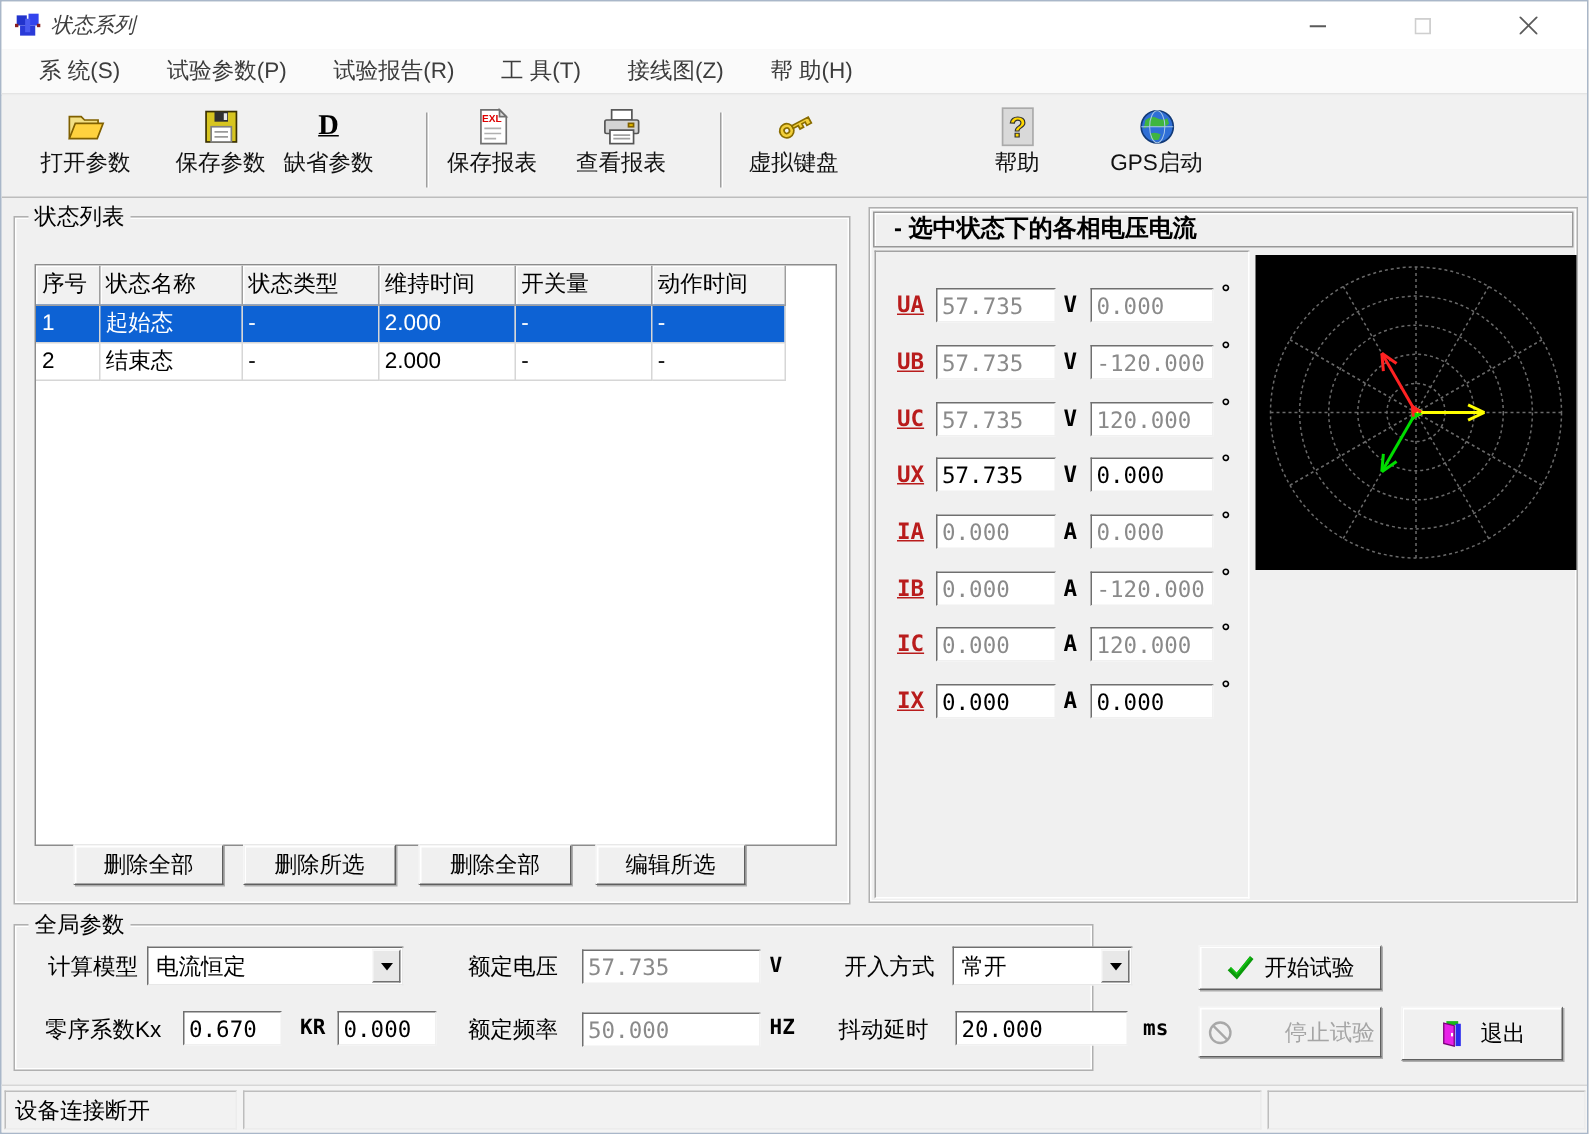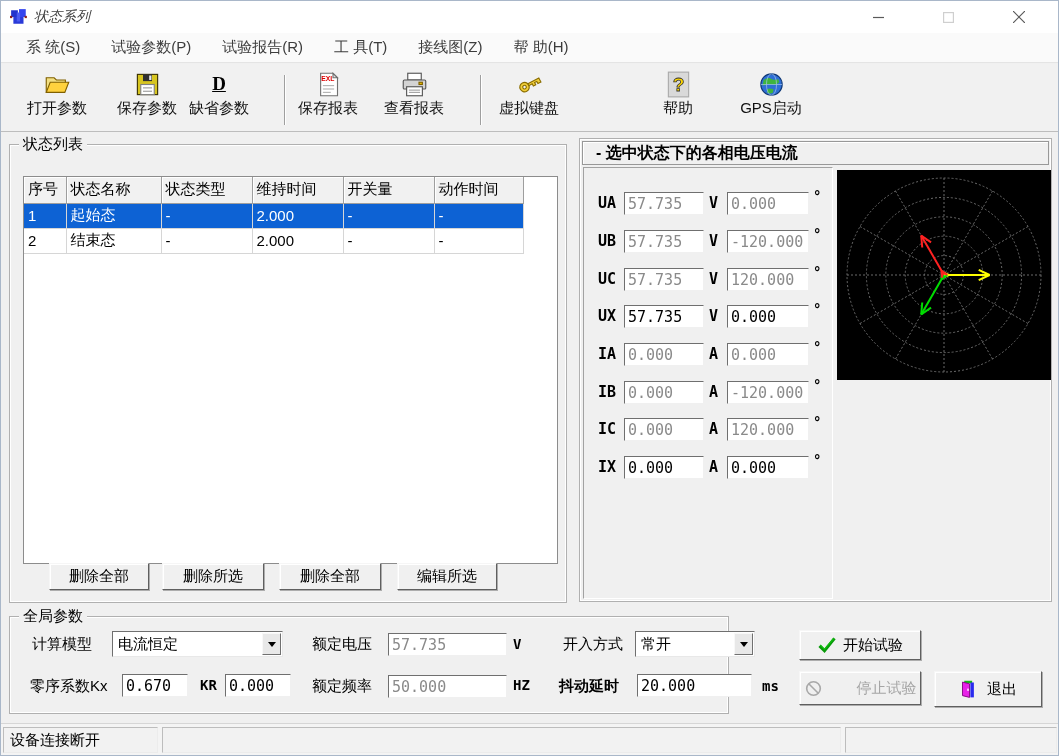--- a/index.html
+++ b/index.html
@@ -45,21 +45,21 @@
   #state-table-wrap{position:absolute;left:13px;top:31px;width:535px;height:388px;background:#fff;border:1px solid #8c8c8c;overflow:hidden;}
   #state-table{border-collapse:collapse;table-layout:fixed;width:499px;}
   #state-table th{height:26px;background:#f1f1f1;border-right:1px solid #9e9e9e;border-bottom:1px solid #9e9e9e;box-shadow:inset 1px 1px 0 #ffffff;font-weight:normal;font-size:15px;text-align:left;padding:0 4px;white-space:nowrap;}
   #state-table td{height:25px;border-right:1px solid #d6d6d6;border-bottom:1px solid #d6d6d6;font-size:15px;padding:0 4px;white-space:nowrap;}
   tr.selected td{background:#0d62d4;color:#fff;border-right-color:#c8d8f0;border-bottom-color:#0d62d4;}
 
   
   #phase-header{position:absolute;left:2px;top:2px;width:467px;height:24px;background:#f0f0f0;border:1px solid #989898;box-shadow:inset 1px 1px 0 #ffffff;font-weight:bold;font-size:16px;line-height:22px;padding-left:13px;color:#000;}
   #fields-inner{position:absolute;left:3px;top:28px;width:250px;height:432px;border:1px solid;border-color:#a2a2a2 #ffffff #ffffff #a2a2a2;}
   .phase-row{position:absolute;left:0;width:256px;height:24px;}
-  .plabel{position:absolute;left:18px;top:2px;font:bold 15px "DejaVu Sans Mono",monospace;color:#000000;}
+  .plabel{position:absolute;left:18px;top:2px;font:bold 15px "DejaVu Sans Mono",monospace;color:#b91c1c;text-decoration:underline;}
   .punit{position:absolute;left:129px;top:2px;font:bold 15px "DejaVu Sans Mono",monospace;color:#000;}
   .pdeg{position:absolute;left:233px;top:-4px;font:bold 14px "DejaVu Sans Mono",monospace;color:#000;}
   .pmag{left:44px;width:80px;}
   .pang{left:147px;width:82px;}
   #phasor-box{position:absolute;left:257px;top:31px;width:214px;height:210px;}
 
   
   .lbl{position:absolute;font-size:15px;color:#000;white-space:nowrap;}
   .unit{font:bold 14px "DejaVu Sans Mono",monospace;}
 
@@ -326,21 +326,21 @@
           <line x1="104.575" y1="100.79977679164547" x2="110.30906431002295" y2="104.8148118461028" stroke="#ff2222" stroke-width="2"></line>
           <line x1="104.575" y1="100.79977679164547" x2="105.1850901992336" y2="107.77313967828769" stroke="#ff2222" stroke-width="2"></line>
         </svg>
     </div>
   </div>
 
   <div class="group" style="left:8px;top:615px;width:720px;height:98px;">
     <span class="group-label">全局参数</span>
 
     <span class="lbl" style="left:22px;top:18px;">计算模型</span>
-    <div class="combo" style="left:102px;top:14px;width:171px;">
+    <div class="combo" style="left:88px;top:14px;width:171px;">
       <span class="combo-text">电流恒定</span>
       <div class="combo-btn">
           <div class="combo-arrow"></div>
         </div>
     </div>
 
     <span class="lbl" style="left:302px;top:18px;">额定电压</span>
     <input class="edit dis" style="left: 378px; top: 16px; width: 119px;" readonly="" value="57.735">
     <span class="lbl unit" style="left:503px;top:19px;">V</span>
 
@@ -354,21 +354,21 @@
 
     <span class="lbl" style="left:20px;top:60px;">零序系数Kx</span>
     <input class="edit" style="left: 112px; top: 57px; width: 66px;" value="0.670">
     <span class="lbl unit" style="left:190px;top:60px;">KR</span>
     <input class="edit" style="left: 215px; top: 57px; width: 66px;" value="0.000">
 
     <span class="lbl" style="left:302px;top:60px;">额定频率</span>
     <input class="edit dis" style="left: 378px; top: 58px; width: 119px;" readonly="" value="50.000">
     <span class="lbl unit" style="left:503px;top:60px;">HZ</span>
 
-    <span class="lbl" style="left:549px;top:60px;font-weight:bold;">抖动延时</span>
+    <span class="lbl" style="left:549px;top:60px;">抖动延时</span>
     <input class="edit" style="left: 627px; top: 57px; width: 115px;" value="20.000">
     <span class="lbl unit" style="left:752px;top:61px;">ms</span>
   </div>
 
   <div class="btn3d" style="left:798px;top:629px;width:122px;height:30px;">
     <svg width="20" height="20" viewBox="0 0 24 24" style="margin-right:6px;">
       <path d="M3 13 L9 19 L21 4" fill="none" stroke="#0a9a0a" stroke-width="3.6"></path>
       <path d="M4 12 L9 17 L20 4" fill="none" stroke="#12c212" stroke-width="1.4"></path>
     </svg>
     <span>开始试验</span>

